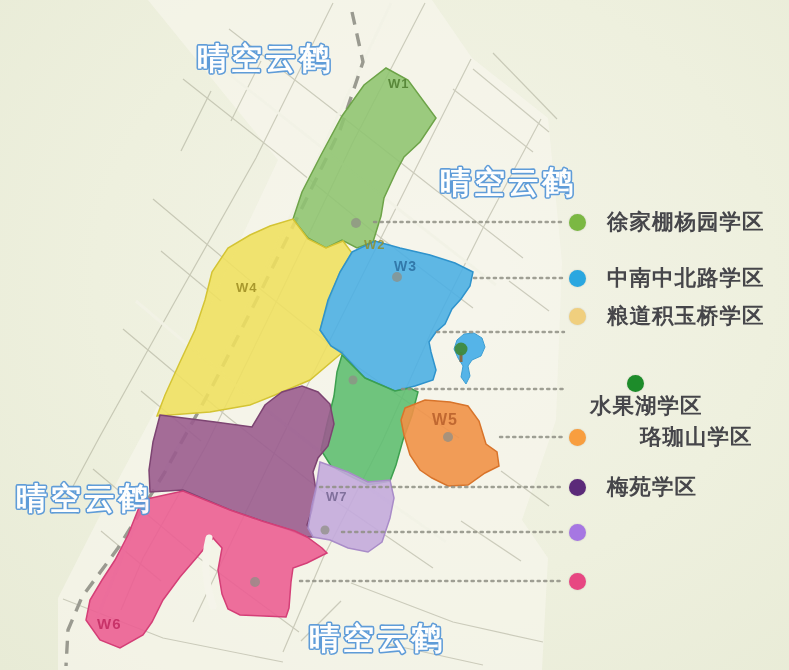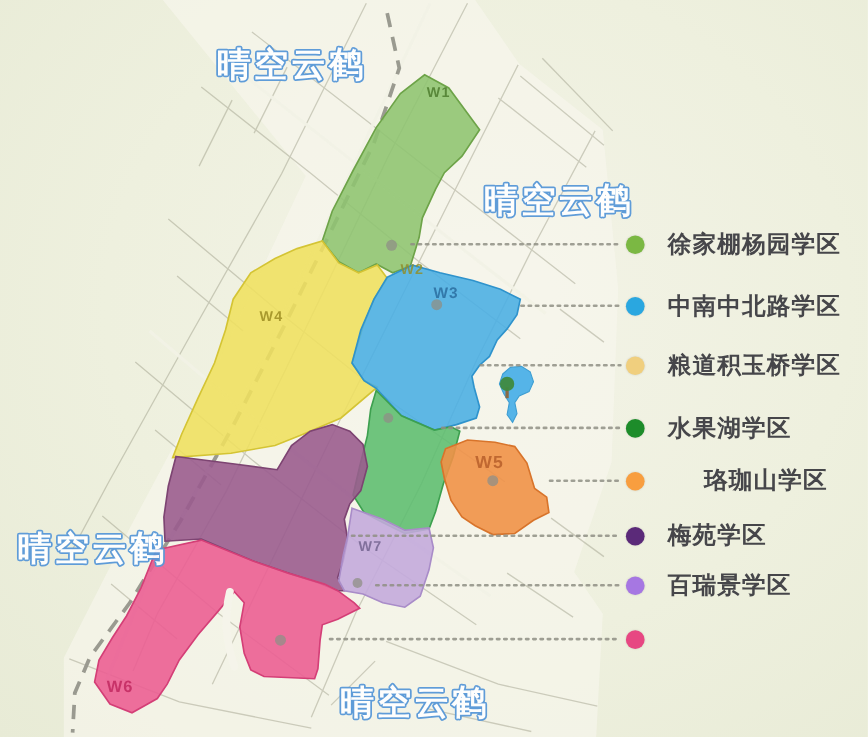--- a/index.html
+++ b/index.html
@@ -137,39 +137,38 @@
 
   <div>
     <div class="legend-item" style="left:569px;top:208px;">
       <span class="legend-dot" style="background-color: rgb(123, 184, 67);"></span>
       <span class="legend-label">徐家棚杨园学区</span>
     </div>
     <div class="legend-item" style="left:569px;top:264px;font-family:Liberation Serif, serif;">
       <span class="legend-dot" style="background-color: rgb(42, 167, 224);"></span>
       <span class="legend-label">中南中北路学区</span>
     </div>
-    <div class="legend-item" style="left:569px;top:318px;text-align:center;">
+    <div class="legend-item" style="left:569px;top:302px;text-align:center;">
       <span class="legend-dot" style="background-color: rgb(240, 207, 126);"></span>
       <span class="legend-label">粮道积玉桥学区</span>
     </div>
-    <div class="legend-item" style="left:569px;top:375px;">
+    <div class="legend-item" style="left:569px;top:375px;flex-direction:column;">
       <span class="legend-dot" style="background-color: rgb(29, 140, 42);"></span>
       <span class="legend-label">水果湖学区</span>
     </div>
     <div class="legend-item" style="left:569px;top:423px;gap:33px;">
       <span class="legend-dot" style="background-color: rgb(248, 158, 63);"></span>
       <span class="legend-label">珞珈山学区</span>
     </div>
     <div class="legend-item" style="left:569px;top:473px;">
       <span class="legend-dot" style="background-color: rgb(91, 42, 121);"></span>
       <span class="legend-label">梅苑学区</span>
     </div>
     <div class="legend-item" style="left:569px;top:518px;">
       <span class="legend-dot" style="background-color: rgb(166, 119, 226);"></span>
-      <span class="legend-label">百瑞景学区</span>
     </div>
     <div class="legend-item" style="left:569px;top:567px;">
       <span class="legend-dot" style="background-color: rgb(231, 71, 130);"></span>
     </div>
   </div>
 
 
 </div>
 
 </body></html>

